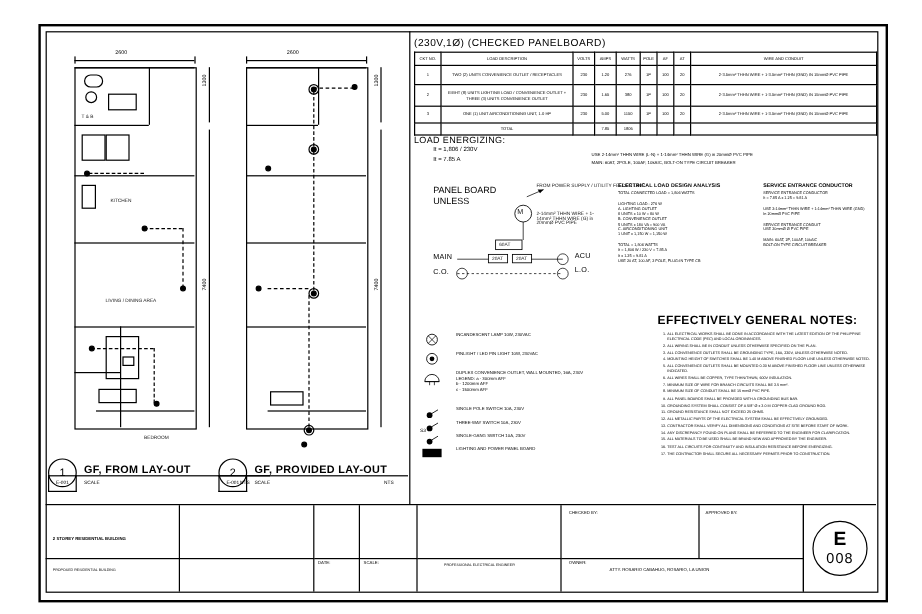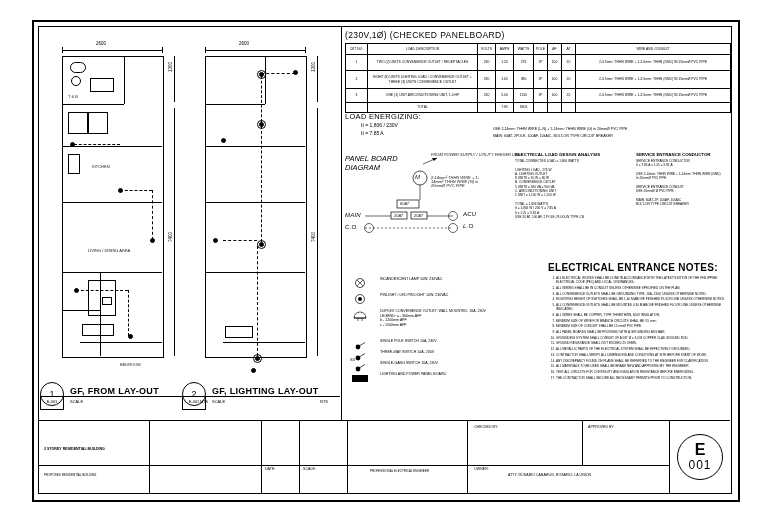--- a/index.html
+++ b/index.html
@@ -38,21 +38,21 @@
   table.sched th{height:10px;font-weight:normal;}
   td.desc{text-align:center;font-size:3.2px;}
   td.wire{text-align:left;padding-left:1px;font-size:3px;}
 
   
   #loadcomp{position:absolute;left:345px;top:113px;width:390px;font-size:6px;line-height:8px;}
   #loadcomp .lc-title{font-size:7.5px;letter-spacing:.3px;}
   #loadcomp .lc-row{font-size:5px;}
 
   
-  #panel{position:absolute;left:345px;top:150px;width:180px;height:110px;font-style:italic;}
+  #panel{position:absolute;left:361px;top:150px;width:180px;height:110px;}
   #panel .pb-title{position:absolute;font-size:7.5px;line-height:9px;left:0;top:4px;}
 
   
   #legend{position:absolute;left:350px;top:268px;width:200px;}
   #legend .lg-title{font-size:12px;letter-spacing:.5px;font-weight:bold;}
   .lg-row{position:relative;height:16px;}
   .lg-sym{position:absolute;left:0;top:0;width:26px;height:14px;}
   .lg-txt{position:absolute;left:30px;top:1px;font-size:3.6px;line-height:4.6px;width:170px;}
 
   
@@ -181,21 +181,21 @@
     <div class="ln vl" style="left:112px;top:14px;height:46px;"></div>
     <div class="ln vl" style="left:112px;top:66px;height:248px;"></div>
     <div class="dim" style="left:106px;top:30px;transform:rotate(-90deg);transform-origin:left top;">1300</div>
     <div class="dim" style="left:106px;top:200px;transform:rotate(-90deg);transform-origin:left top;">7400</div>
   </div>
 
   <div class="titlecirc" style="left:182px;top:382px;">2</div>
   <div class="circle" style="left:182px;top:396px;width:22px;height:13px;border-radius:0;border-top:none;">
     <div style="font-size:4px;text-align:center;line-height:12px;">E-001</div>
   </div>
-  <div class="planlabel" style="left:212px;top:386px;">GF, LIGHTING LAY-OUT</div>
+  <div class="planlabel" style="left:212px;top:386px;">GF, PROVIDED LAY-OUT</div>
   <div class="ln hl" style="left:182px;top:396px;width:158px;height:1px;"></div>
   <div class="subsmall" style="left:212px;top:399px;">SCALE</div>
   <div class="subsmall" style="left:320px;top:399px;">NTS</div>
 
   <div class="ln vl" style="left:341px;top:26px;height:394px;background:#000;"></div>
 
   <div id="schedule">
     <div class="sched-title">(230V,1Ø)  (CHECKED PANELBOARD)</div>
     <table class="sched">
       <colgroup>
@@ -274,21 +274,21 @@
   <div id="loadcomp">
     <div class="lc-title">LOAD ENERGIZING:</div>
     <div class="lc-row" style="margin-left:16px;">It = 1,806 / 230V</div>
     <div class="lc-row" style="margin-left:16px;">It = 7.85 A</div>
     <div style="position:absolute;left:148px;top:12px;font-size:3.6px;">USE  2-14mm² THHN WIRE (L-N) + 1-14mm² THHN WIRE (G) in 20mmØ PVC PIPE</div>
     <div style="position:absolute;left:148px;top:19px;font-size:3.6px;">MAIN: 60AT, 2POLE, 100AF, 10kAIC, BOLT-ON TYPE CIRCUIT BREAKER</div>
   </div>
 
   <div id="panel">
     <div class="pb-title">PANEL BOARD</div>
-    <div class="pb-title" style="top:13px;">DIAGRAM</div>
+    <div class="pb-title" style="top:13px;">UNLESS</div>
     <div class="lbl2" style="left:86px;top:2px;">FROM POWER SUPPLY / UTILITY FEEDER LINE</div>
 
     <svg width="180" height="110" style="position:absolute;left:0;top:0;">
       <path d="M78,14 L92,8" stroke="#000" stroke-width="0.6" fill="none"></path>
       <path d="M92,8 l-5,0 l2,3 z" fill="#000"></path>
       <circle cx="75" cy="28" r="7" stroke="#000" stroke-width="0.7" fill="none"></circle>
       <line x1="75" y1="35" x2="75" y2="50" stroke="#000" stroke-width="0.6"></line>
       <rect x="52" y="50" width="22" height="8" stroke="#000" stroke-width="0.7" fill="none"></rect>
       <rect x="46" y="62" width="16" height="7" stroke="#000" stroke-width="0.7" fill="none"></rect>
       <rect x="66" y="62" width="16" height="7" stroke="#000" stroke-width="0.7" fill="none"></rect>
@@ -416,21 +416,21 @@
 In 20mmØ PVC PIPE
 
 SERVICE ENTRANCE CONDUIT
 USE 20mmØ Ø PVC PIPE
 
 MAIN: 60AT, 2P, 100AF, 10kAIC
 BOLT-ON TYPE CIRCUIT BREAKER</div>
   </div>
 
   <div id="notes">
-    <div class="hdr">ELECTRICAL ENTRANCE NOTES:</div>
+    <div class="hdr">EFFECTIVELY GENERAL NOTES:</div>
     <ol>
       <li>ALL ELECTRICAL WORKS SHALL BE DONE IN ACCORDANCE WITH THE LATEST EDITION OF THE PHILIPPINE ELECTRICAL CODE (PEC) AND LOCAL ORDINANCES.</li>
       <li>ALL WIRING SHALL BE IN CONDUIT UNLESS OTHERWISE SPECIFIED ON THE PLAN.</li>
       <li>ALL CONVENIENCE OUTLETS SHALL BE GROUNDING TYPE, 16A, 230V, UNLESS OTHERWISE NOTED.</li>
       <li>MOUNTING HEIGHT OF SWITCHES SHALL BE 1.40 M ABOVE FINISHED FLOOR LINE UNLESS OTHERWISE NOTED.</li>
       <li>ALL CONVENIENCE OUTLETS SHALL BE MOUNTED 0.30 M ABOVE FINISHED FLOOR LINE UNLESS OTHERWISE INDICATED.</li>
       <li>ALL WIRES SHALL BE COPPER, TYPE THHN/THWN, 600V INSULATION.</li>
       <li>MINIMUM SIZE OF WIRE FOR BRANCH CIRCUITS SHALL BE 3.5 mm².</li>
       <li>MINIMUM SIZE OF CONDUIT SHALL BE 15 mmØ PVC PIPE.</li>
       <li>ALL PANEL BOARDS SHALL BE PROVIDED WITH A GROUNDING BUS BAR.</li>
@@ -470,17 +470,17 @@
       <div class="tb-txt" style="left:6px;top:46px;">OWNER:</div>
       <div class="tb-txt" style="left:40px;top:52px;">ATTY. ROSARIO CABAHUG, ROSARIO, LA UNION</div>
       <div class="tb-txt" style="left:6px;top:4px;">CHECKED BY:</div>
       <div class="tb-txt" style="left:120px;top:4px;">APPROVED BY:</div>
       <div class="ln hl" style="left:0;top:44px;width:202px;"></div>
       <div class="ln vl" style="left:114px;top:0;height:44px;"></div>
     </div>
     <div id="sheetno">
       <div class="oval">
         <div class="bigE">E</div>
-        <div class="num">001</div>
+        <div class="num">008</div>
       </div>
     </div>
   </div>
 </div>
 
 </body></html>

